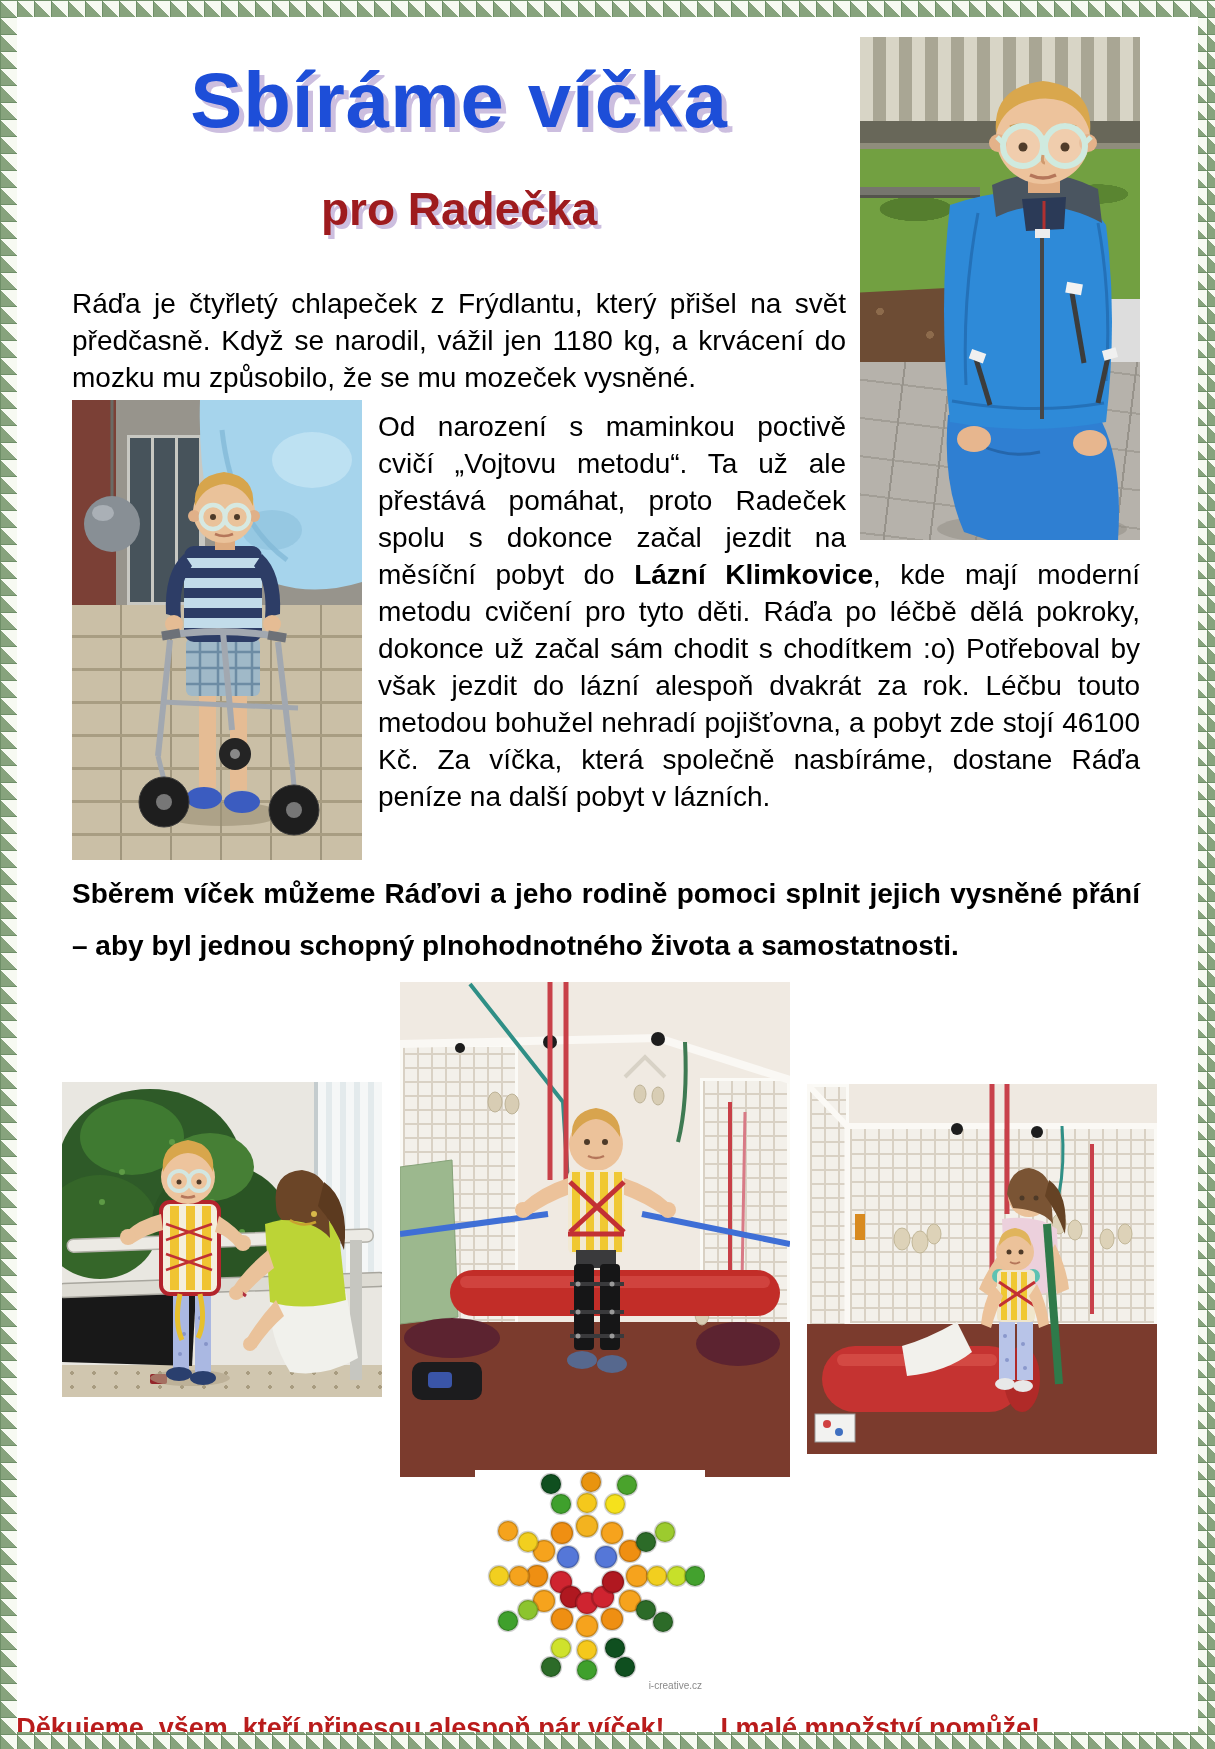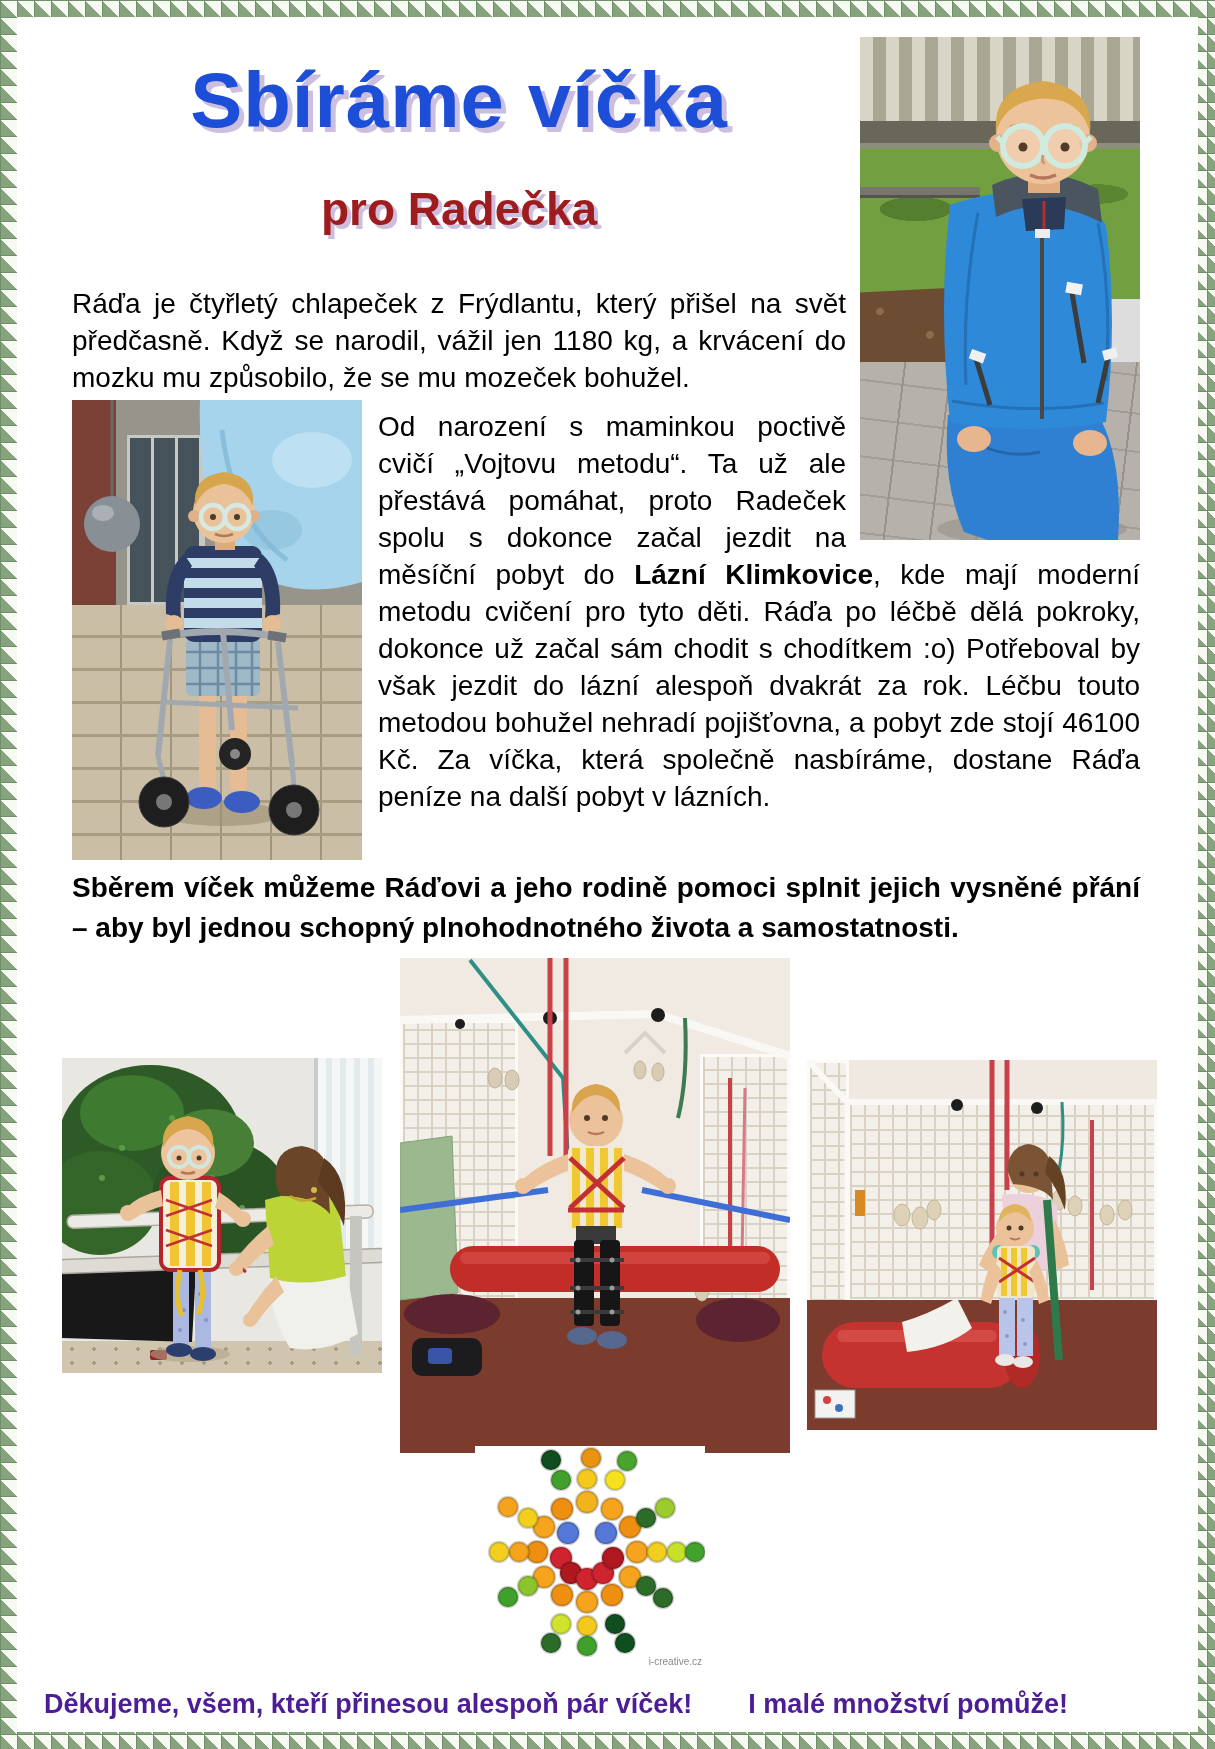--- a/index.html
+++ b/index.html
@@ -18,23 +18,23 @@
     font-family:"Liberation Sans","DejaVu Sans",sans-serif;color:#000;
   }
   
   .title{margin:40px 0 0;text-align:center;font-size:78px;line-height:86px;font-weight:bold;
     color:#1d4ed8;letter-spacing:1px;text-shadow:5px 5px 0 #ccbedf;}
   .subtitle{margin:40px 0 17px;text-align:center;font-size:46px;line-height:52px;font-weight:bold;
     color:#9e1b1e;text-shadow:4px 4px 0 #ccbedf;}
   
   .body-par{margin:50px 0 0;font-size:28px;line-height:37px;text-align:justify;}
   .body-par2{margin:12px 0 0;font-size:28px;line-height:37px;text-align:justify;}
-  .appeal{clear:left;margin:16px 0 0;font-size:28px;line-height:40px;font-weight:bold;text-align:justify;}
-  .footer-line{margin:16px 0 0;display:flex;justify-content:center;gap:56px;padding-right:100px;
-    font-size:27px;font-weight:bold;color:#4c1d95;white-space:nowrap;}
+  .appeal{clear:left;margin:16px 0 0;font-size:28px;line-height:52px;font-weight:bold;text-align:justify;}
+  .footer-line{margin:16px 0 0;display:flex;justify-content:flex-end;gap:56px;padding-right:100px;
+    font-size:27px;font-weight:bold;color:#b91c1c;white-space:nowrap;}
   
   .photo{position:relative;overflow:hidden;background:#ddd;}
   .photo svg{position:absolute;inset:0;width:100%;height:100%;display:block;}
   .float-right{float:right;width:280px;height:503px;margin:20px 0 12px 14px;}
   .float-left{float:left;width:290px;height:460px;margin:4px 16px 8px 0;}
   
   .p1-colonnade{position:absolute;left:0;top:0;width:100%;height:84px;
     background:repeating-linear-gradient(90deg,#d8d5c6 0 13px,#a9a694 13px 26px);}
   .p1-colbase{position:absolute;left:0;top:84px;width:100%;height:28px;background:#686759;
     border-bottom:6px solid #8f8d7c;box-sizing:border-box;}
@@ -205,21 +205,21 @@
           </g>
           <path d="M90 236 L108 233" stroke="#6d7178" stroke-width="9"></path>
           <path d="M196 235 L214 238" stroke="#6d7178" stroke-width="9"></path>
           <circle cx="92" cy="402" r="25" fill="#1e1e1e" stroke="#3c3c3c"></circle>
             <circle cx="92" cy="402" r="8" fill="#777"></circle>
           <circle cx="222" cy="410" r="25" fill="#1e1e1e" stroke="#3c3c3c"></circle>
             <circle cx="222" cy="410" r="8" fill="#777"></circle>
           <circle cx="163" cy="354" r="16" fill="#242424"></circle>
             <circle cx="163" cy="354" r="5" fill="#888"></circle>
         </svg>
-      </span><span>bohužel.</span>
+      </span><span>vysněné.</span>
     </p>
 
     <p class="body-par2">
       <span>Od narození s maminkou poctivě cvičí „Vojtovu metodu“. Ta už ale přestává pomáhat, proto Radeček spolu s dokonce začal jezdit na měsíční pobyt do</span>
       <b>Lázní Klimkovice</b><span>, kde mají moderní metodu cvičení pro tyto děti. Ráďa po léčbě dělá pokroky, dokonce už začal sám chodit s chodítkem :o) Potřeboval by však jezdit do lázní alespoň dvakrát za rok. Léčbu touto metodou bohužel nehradí pojišťovna, a pobyt zde stojí 46100 Kč. Za víčka, která společně nasbíráme, dostane Ráďa peníze na další pobyt v lázních.</span>
     </p>
 
     <p class="appeal">Sběrem víček můžeme Ráďovi a jeho rodině pomoci splnit jejich vysněné přání – aby byl jednou schopný plnohodnotného života a samostatnosti.</p>
 
     <div class="photos-section">

